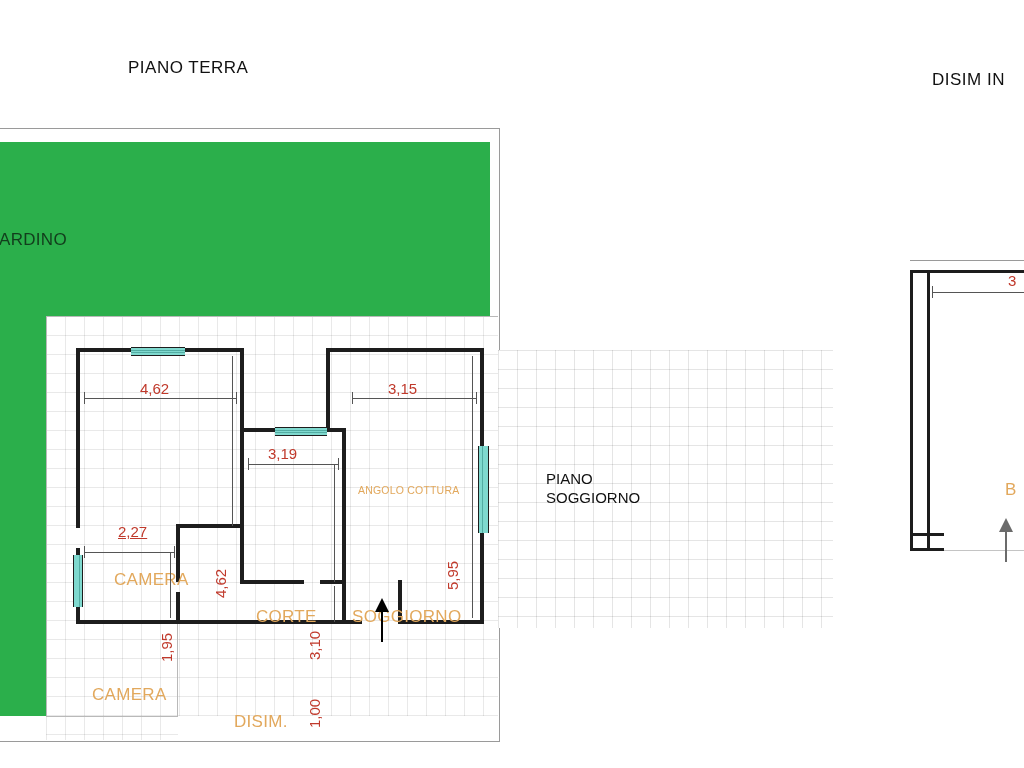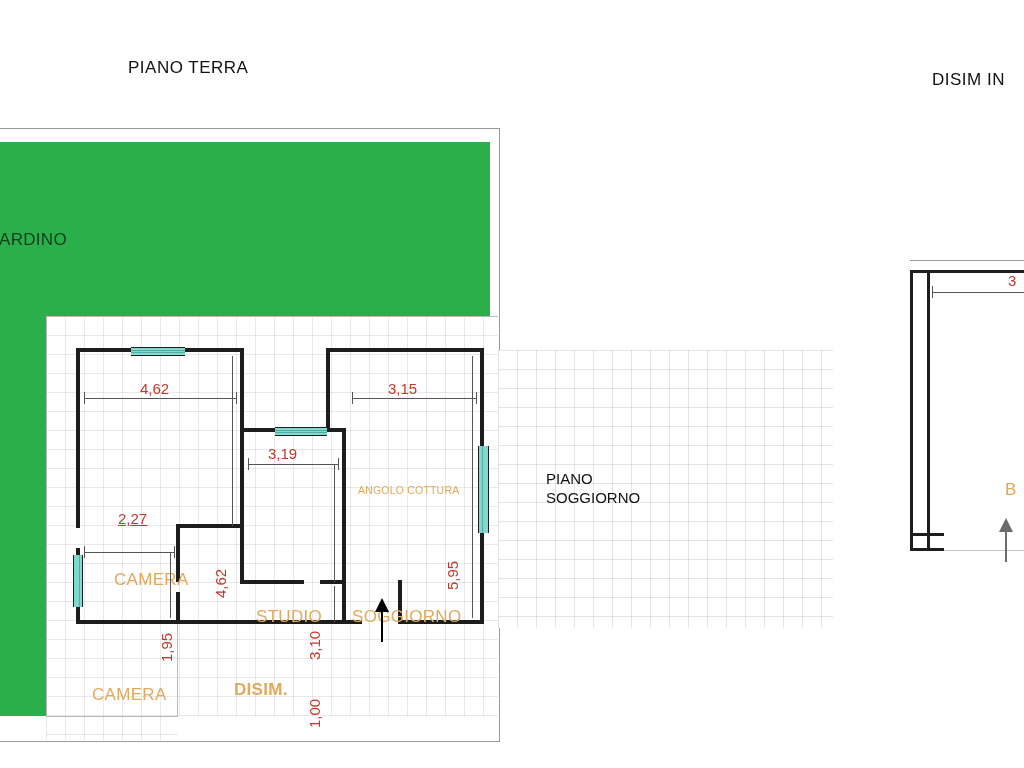--- a/index.html
+++ b/index.html
@@ -115,25 +115,25 @@
   <div class="abs win-h" style="left:275px;top:307px;width:52px;height:7px;"></div>
   <div class="abs wall" style="left:342px;top:308px;width:4px;height:156px;"></div>
   <div class="abs wall" style="left:240px;top:460px;width:64px;height:4px;"></div>
   <div class="abs wall" style="left:320px;top:460px;width:26px;height:4px;"></div>
 
   <div class="abs wall" style="left:326px;top:228px;width:4px;height:80px;"></div>
   <div class="abs wall" style="left:398px;top:460px;width:4px;height:44px;"></div>
   <div class="abs wall" style="left:342px;top:460px;width:4px;height:44px;"></div>
 
   <div class="abs room-label" style="left:114px;top:450px;">CAMERA</div>
-  <div class="abs room-label" style="left:256px;top:487px;">STUDIO</div>
+  <div class="abs room-label" style="left:256px;top:487px;">CORTE</div>
   <div class="abs room-label" style="left:352px;top:487px;">SOGGIORNO</div>
   <div class="abs room-label sm" style="left:358px;top:364px;">ANGOLO COTTURA</div>
   <div class="abs room-label" style="left:92px;top:565px;">CAMERA</div>
-  <div class="abs room-label" style="left:234px;top:560px;font-weight:bold;">DISIM.</div>
+  <div class="abs room-label" style="left:234px;top:592px;">DISIM.</div>
 
   <div class="abs plain-label" style="left:546px;top:349px;">PIANO</div>
   <div class="abs plain-label" style="left:546px;top:368px;">SOGGIORNO</div>
 
   <div class="abs dimline-h" style="left:84px;top:278px;width:152px;"></div>
   <div class="abs tick" style="left:84px;top:272px;width:1px;height:12px;background:#555;"></div>
   <div class="abs tick" style="left:236px;top:272px;width:1px;height:12px;background:#555;"></div>
   <div class="abs dim" style="left:140px;top:260px;">4,62</div>
 
   <div class="abs dimline-v" style="left:232px;top:236px;height:170px;"></div>
@@ -151,21 +151,21 @@
   <div class="abs tick" style="left:352px;top:272px;width:1px;height:12px;background:#555;"></div>
   <div class="abs tick" style="left:476px;top:272px;width:1px;height:12px;background:#555;"></div>
   <div class="abs dim" style="left:388px;top:260px;">3,15</div>
 
   <div class="abs dimline-v" style="left:472px;top:236px;height:262px;"></div>
   <div class="abs dim v" style="left:444px;top:470px;">5,95</div>
 
   <div class="abs dimline-h" style="left:84px;top:432px;width:90px;"></div>
   <div class="abs tick" style="left:84px;top:426px;width:1px;height:12px;background:#555;"></div>
   <div class="abs tick" style="left:174px;top:426px;width:1px;height:12px;background:#555;"></div>
-  <div class="abs dim" style="left:118px;top:390px;text-decoration:underline;">2,27</div>
+  <div class="abs dim" style="left:118px;top:403px;text-decoration:underline;">2,27</div>
 
   <div class="abs dimline-v" style="left:170px;top:432px;height:66px;"></div>
   <div class="abs dim v" style="left:158px;top:542px;">1,95</div>
 
   <div class="abs dimline-v" style="left:334px;top:466px;height:36px;"></div>
   <div class="abs dim v" style="left:306px;top:608px;">1,00</div>
 
   <div class="abs" style="left:374px;top:478px;width:16px;height:44px;">
     <div class="abs arrow-head" style="left:1px;top:0px;"></div>
     <div class="abs arrow-shaft" style="left:7px;top:13px;height:31px;"></div>

